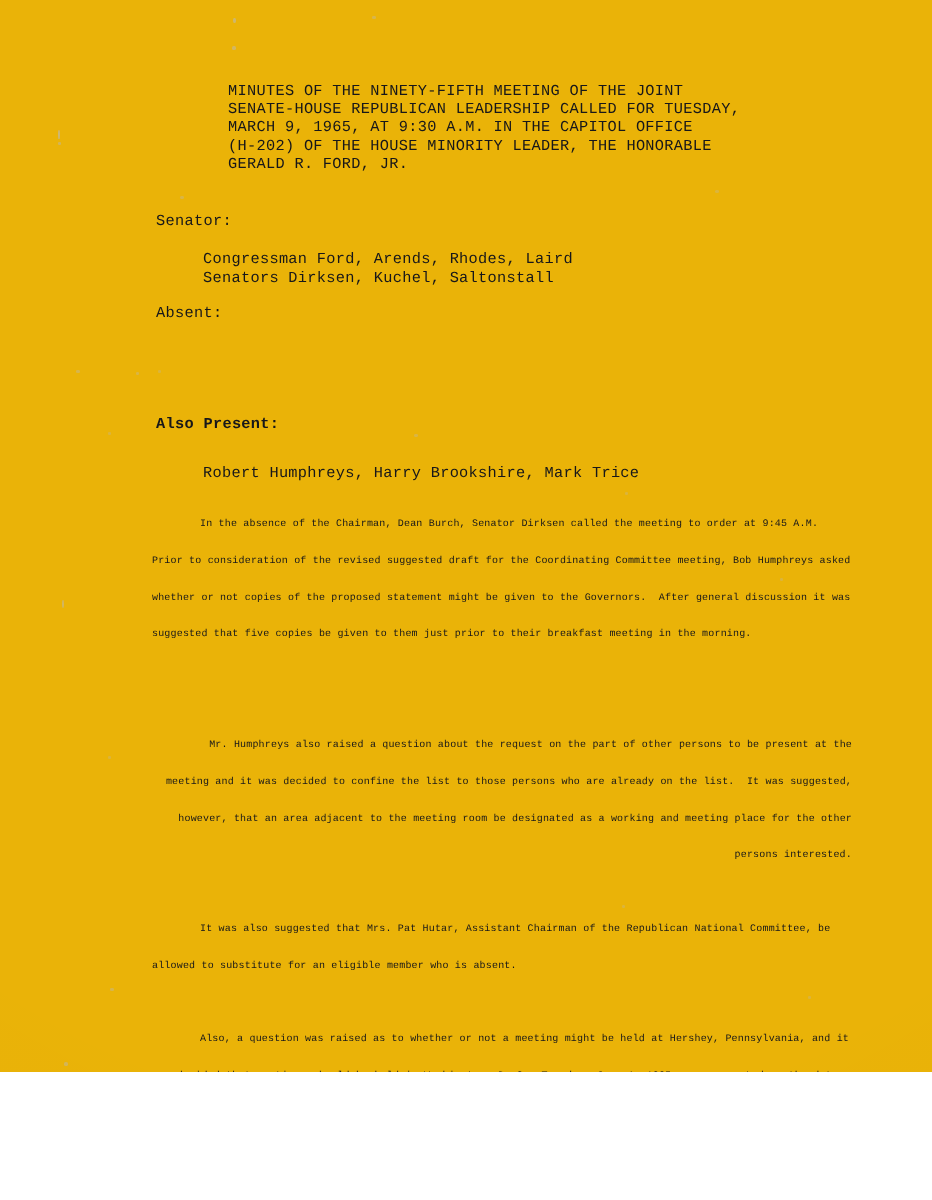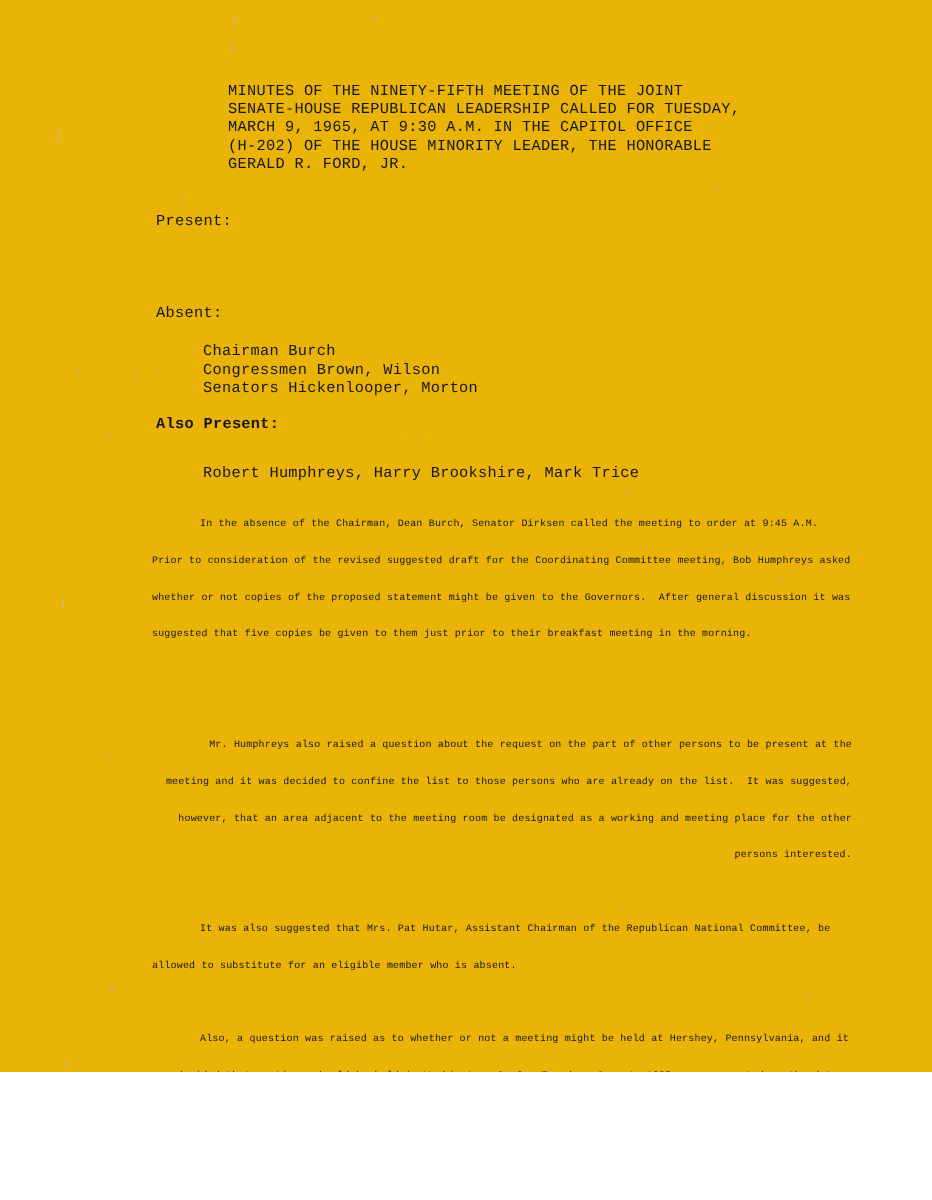--- a/index.html
+++ b/index.html
@@ -120,26 +120,25 @@
   <div class="speck" style="left:64px; top:1062px; width:4px; height:4px; opacity:.45;"></div>
   <div class="speck" style="left:622px; top:905px; width:3px; height:3px; opacity:.3;"></div>
   <div class="speck" style="left:298px; top:1168px; width:3px; height:3px; opacity:.3;"></div>
 
   <div class="doc-text header-block">MINUTES OF THE NINETY-FIFTH MEETING OF THE JOINT
 SENATE-HOUSE REPUBLICAN LEADERSHIP CALLED FOR TUESDAY,
 MARCH 9, 1965, AT 9:30 A.M. IN THE CAPITOL OFFICE
 (H-202) OF THE HOUSE MINORITY LEADER, THE HONORABLE
 GERALD R. FORD, JR.</div>
 
-  <div class="doc-text label label-present">Present:</div>
+  <div class="doc-text label label-present">Senator:</div>
+  <div class="doc-text roster roster-present">Congressman Ford, Arends, Rhodes, Laird
+Senators Dirksen, Kuchel, Saltonstall</div>
 
   <div class="doc-text label label-absent">Absent:</div>
-  <div class="doc-text roster roster-absent">Chairman Burch
-Congressmen Brown, Wilson
-Senators Hickenlooper, Morton</div>
 
   <div class="doc-text label label-also-present">Also Present:</div>
   <div class="doc-text roster roster-also-present">Robert Humphreys, Harry Brookshire, Mark Trice</div>
 
   <div class="body-para para-1">In the absence of the Chairman, Dean Burch, Senator Dirksen called the meeting to order at 9:45 A.M.  Prior to consideration of the revised suggested draft for the Coordinating Committee meeting, Bob Humphreys asked whether or not copies of the proposed statement might be given to the Governors.  After general discussion it was suggested that five copies be given to them just prior to their breakfast meeting in the morning.</div>
 
   <div class="body-para para-2">Mr. Humphreys also raised a question about the request on the part of other persons to be present at the meeting and it was decided to confine the list to those persons who are already on the list.  It was suggested, however, that an area adjacent to the meeting room be designated as a working and meeting place for the other persons interested.</div>
 
   <div class="body-para para-3">It was also suggested that Mrs. Pat Hutar, Assistant Chairman of the Republican National Committee, be allowed to substitute for an eligible member who is absent.</div>
 

